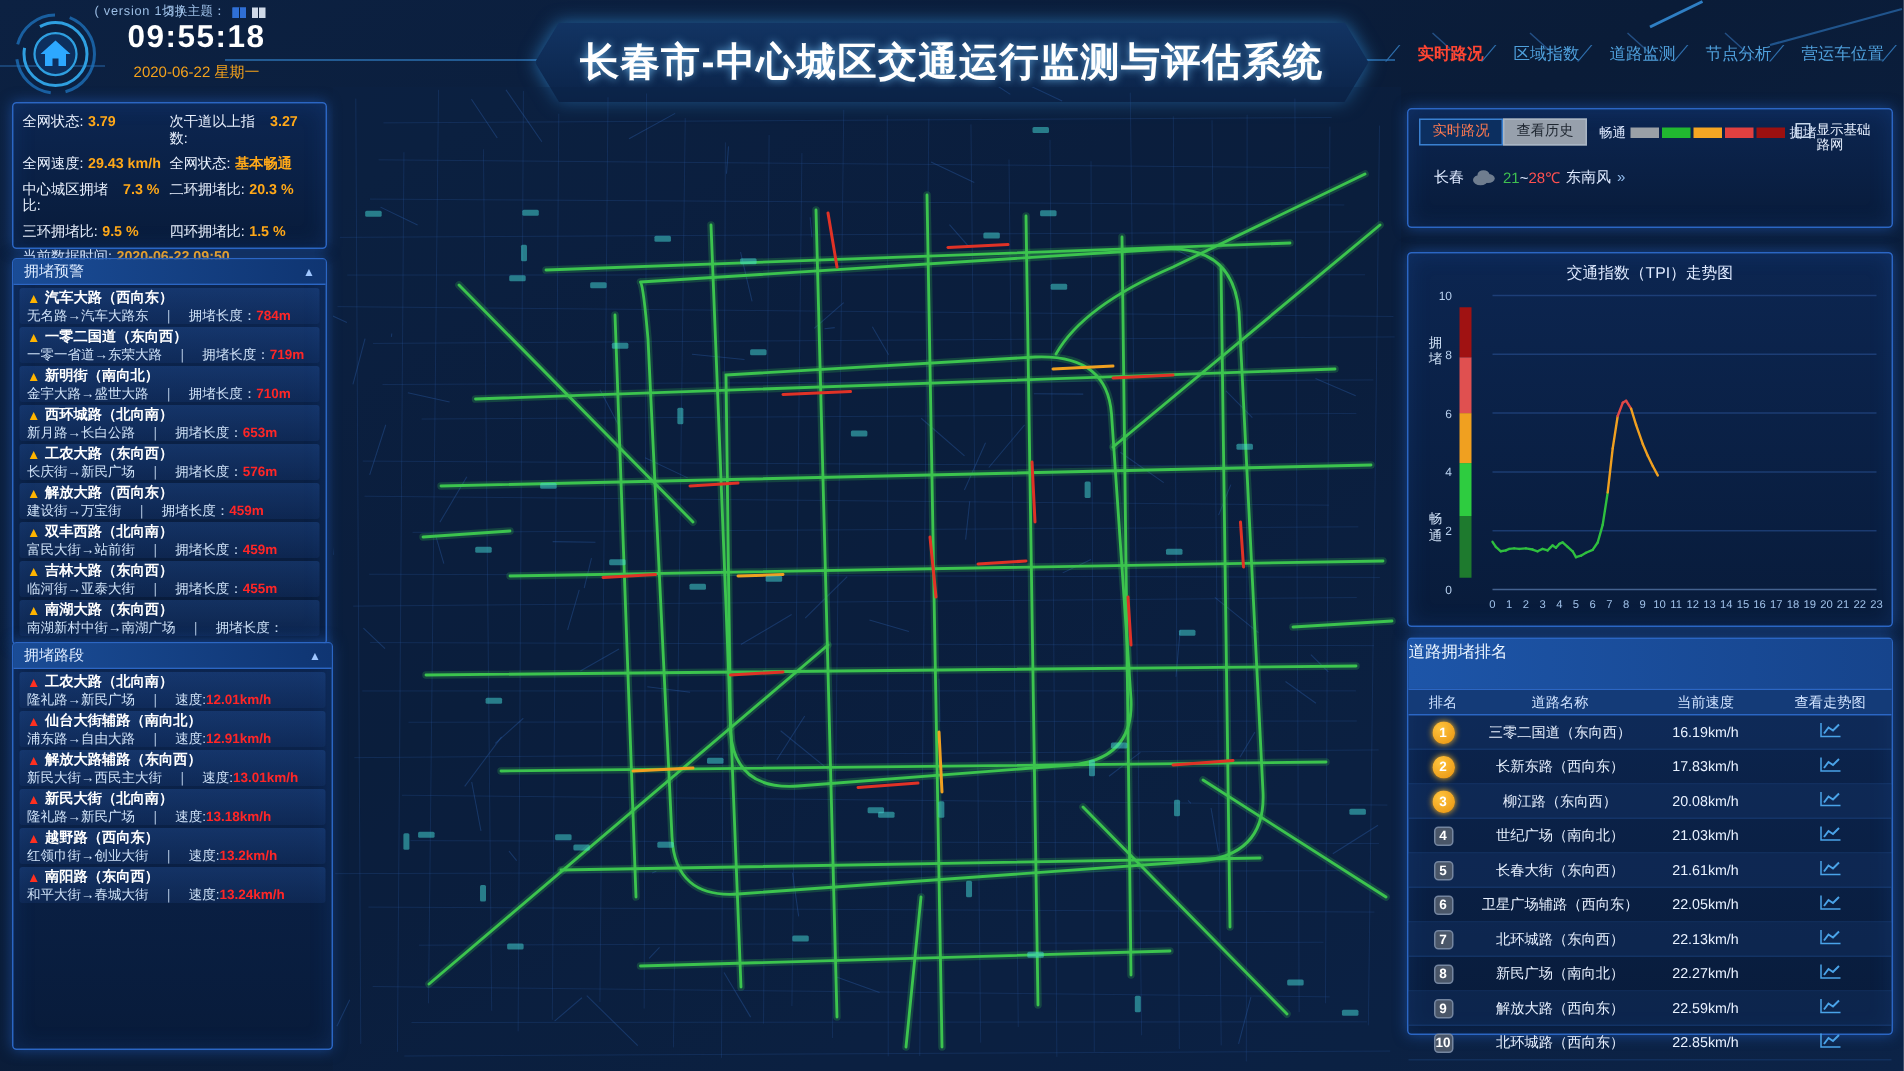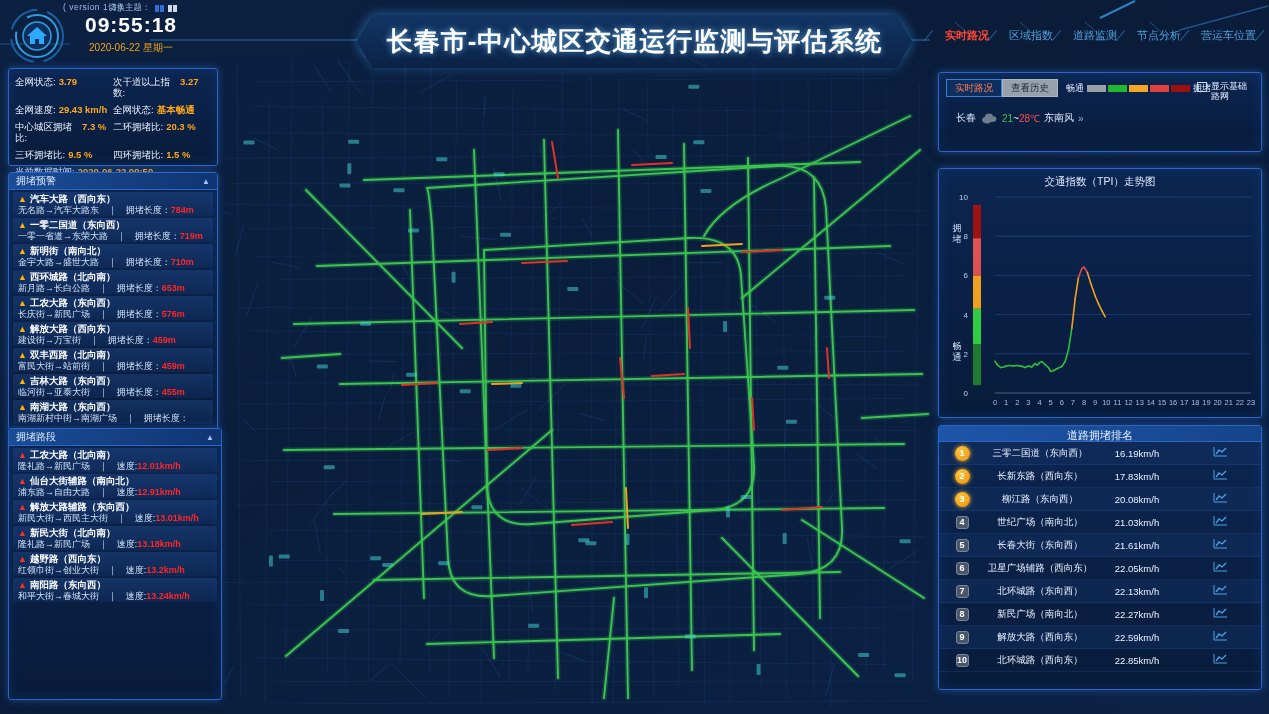--- a/index.html
+++ b/index.html
@@ -67,21 +67,21 @@
   #weather{display:flex;align-items:center;gap:4px;margin-top:14px;margin-left:10px;font-size:10px;color:#dfeaff;cursor:pointer}
   .t-lo{color:#3fc050}.t-hi{color:#ff5050}.w-arrow{color:#8fb8e8}
 
   
   #chartp{left:938px;top:168px;width:324px;height:250px}
   #chart-title{text-align:center;font-size:10.5px;color:#dfeaff;padding-top:6px}
   #tpi-svg{position:absolute;left:2px;top:20px}
 
   
   #rank{left:938px;top:425px;width:324px;height:265px}
-  #rk-title{height:16px;background:linear-gradient(90deg,#1d55a8,#16448c);text-align:center;
+  #rk-title{height:34px;background:linear-gradient(90deg,#1d55a8,#16448c);text-align:left;
     font-size:11px;line-height:18px;color:#eaf4ff;border-bottom:1px solid #2b66c4}
   .rk-hd{display:grid;grid-template-columns:46px 1fr 84px 82px;height:17px;background:#143b78;
     font-size:9.5px;color:#cfe2ff;align-items:center;text-align:center;border-bottom:1px solid #2b66c4}
   .rk-row{display:grid;grid-template-columns:46px 1fr 84px 82px;height:23px;align-items:center;
     text-align:center;font-size:9.5px;color:#e8f1ff;border-bottom:1px solid rgba(50,110,200,.18);cursor:default}
   .rk-row:nth-child(odd){background:rgba(20,52,104,.38)}
   .bd{display:inline-flex;align-items:center;justify-content:center;font-weight:bold;color:#fff;font-size:9px}
   .bd.gold{width:15px;height:15px;border-radius:50%;background:radial-gradient(circle at 35% 30%,#ffc43e,#e8920e);box-shadow:0 0 4px #ffb81e}
   .bd.gray{width:13px;height:13px;border-radius:3px;background:#4a5668;border:1px solid #7586a0}
   .trend{cursor:pointer;display:inline-block}
@@ -666,20 +666,26 @@
       <line x1="146.38260869565218" y1="83.46" x2="149.7217391304348" y2="94.24000000000001" stroke="#f0a020" stroke-width="1.6" stroke-linecap="round"></line>
       <line x1="149.7217391304348" y1="94.24000000000001" x2="154.17391304347825" y2="106.97999999999999" stroke="#f0a020" stroke-width="1.6" stroke-linecap="round"></line>
       <line x1="154.17391304347825" y1="106.97999999999999" x2="157.5130434782609" y2="114.82000000000001" stroke="#f0a020" stroke-width="1.6" stroke-linecap="round"></line>
       <line x1="157.5130434782609" y1="114.82000000000001" x2="160.8521739130435" y2="121.67999999999999" stroke="#f0a020" stroke-width="1.6" stroke-linecap="round"></line>
       <line x1="160.8521739130435" y1="121.67999999999999" x2="164.19130434782608" y2="127.952" stroke="#f0a020" stroke-width="1.6" stroke-linecap="round"></line>
     </svg>
 </div>
 
 <div id="rank" class="panel">
   <div id="rk-title">道路拥堵排名</div>
+  <div class="rk-hd" id="rk-hd">
+      <div>排名</div>
+      <div>道路名称</div>
+      <div>当前速度</div>
+      <div>查看走势图</div>
+    </div>
   <div id="rk-body">
       <div class="rk-row">
         <div><span class="bd gold">1</span></div>
         <div>三零二国道（东向西）</div>
         <div>16.19km/h</div>
         <div><span class="trend"><svg width="15" height="12">
               <path d="M1 1 V10 H14" stroke="#4aa3e8" fill="none"></path>
               <polyline points="3,8 6,4 9,6 13,2" stroke="#4aa3e8" fill="none" stroke-width="1.3"></polyline>
             </svg></span></div>
       </div>

